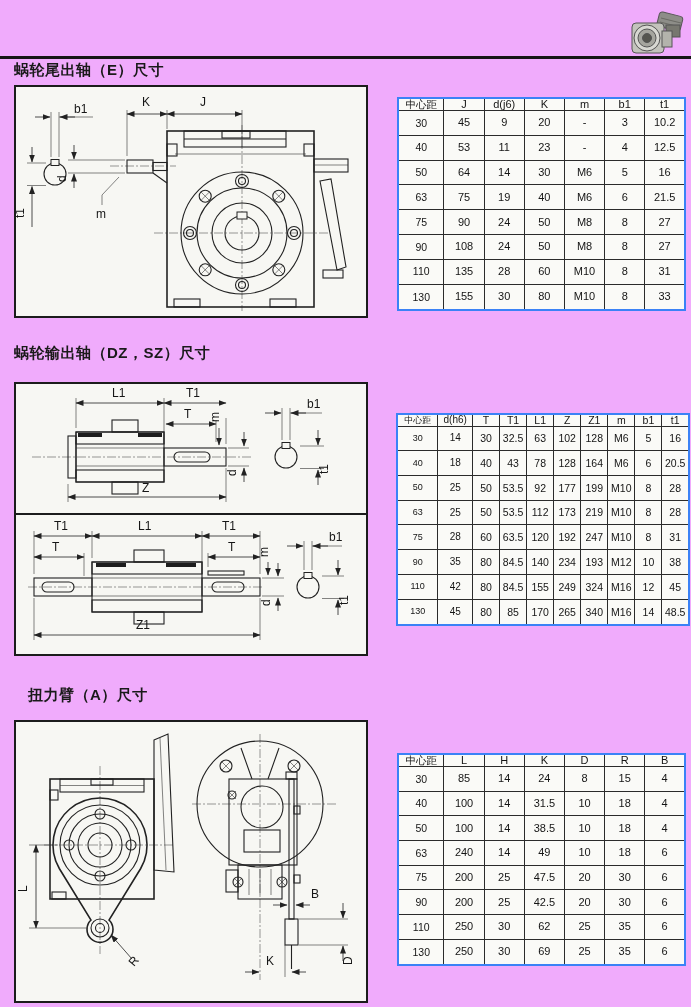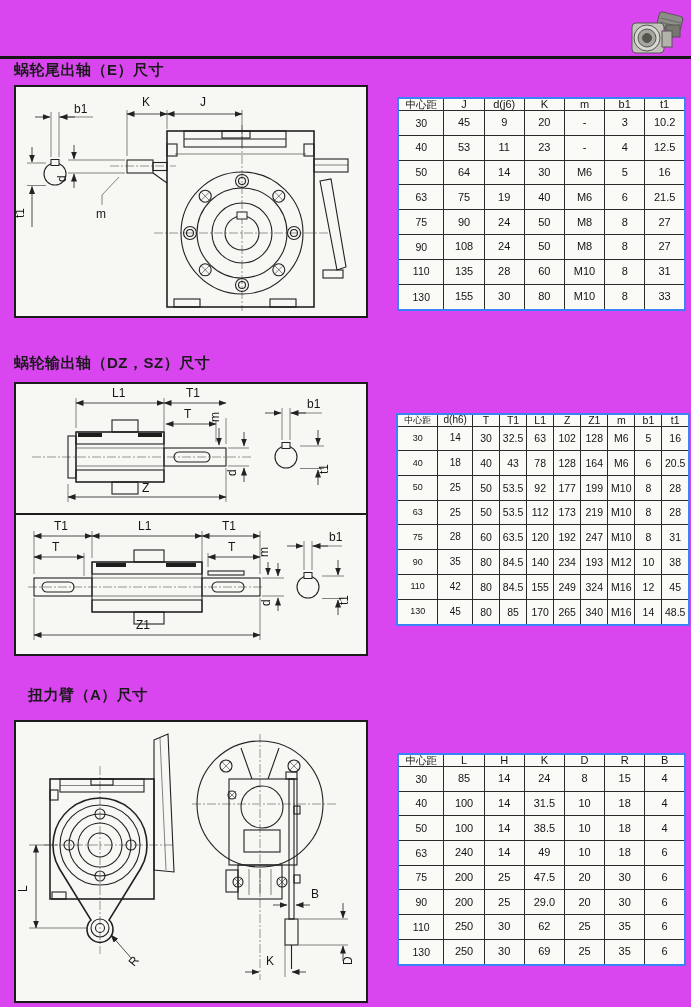--- a/index.html
+++ b/index.html
@@ -1,16 +1,16 @@
 <!DOCTYPE html>
 <html><head>
 <meta charset="utf-8">
 <style>
   html,body{margin:0;padding:0;background:#e9e9e6;}
-  .page{position:relative;width:691px;height:1007px;background:#d946ef;
+  .page{position:relative;width:691px;height:1007px;background:#f0abfc;
         font-family:"Liberation Sans",sans-serif;color:#1a1a1a;overflow:hidden;}
   .abs{position:absolute;}
   .rule{background:#161616;}
   .heading{font-size:15px;font-weight:bold;letter-spacing:.5px;white-space:nowrap;}
   .dbox{border:2px solid #1c1c1c;background:#f7f7f3;box-sizing:border-box;}
   .dbox svg{display:block;}
   .half-top{border-bottom:2px solid #1c1c1c;}
   .spec-table{border-collapse:collapse;table-layout:fixed;background:#faFAf7;
         border:2px solid #3b82f6;font-size:11px;color:#141414;}
   .spec-table th,.spec-table td{border:1px solid #2b2b2b;text-align:center;
@@ -217,21 +217,21 @@
           <td>155</td>
           <td>30</td>
           <td>80</td>
           <td>M10</td>
           <td>8</td>
           <td>33</td>
         </tr>
       </tbody>
     </table>
 
-  <div class="abs heading" style="left:14px;top:354px;">蜗轮输出轴（DZ，SZ）尺寸</div>
+  <div class="abs heading" style="left:14px;top:344px;">蜗轮输出轴（DZ，SZ）尺寸</div>
 
   <div class="abs dbox" style="left:14px;top:382px;width:354px;height:274px;padding:0;">
 
     <div class="half-top">
       <svg width="350" height="129" viewBox="0 0 350 129" preserveAspectRatio="none">
         <path class="cl" d="M16,73 H237"></path>
 
         <rect x="52" y="52" width="8" height="42" class="part"></rect>
         <rect x="60" y="48" width="88" height="50" class="part"></rect>
         <rect x="60" y="48" width="88" height="12" class="part" fill="url(#h1)"></rect>
@@ -577,21 +577,21 @@
           <td>25</td>
           <td>47.5</td>
           <td>20</td>
           <td>30</td>
           <td>6</td>
         </tr>
         <tr>
           <td>90</td>
           <td>200</td>
           <td>25</td>
-          <td>29.0</td>
+          <td>42.5</td>
           <td>20</td>
           <td>30</td>
           <td>6</td>
         </tr>
         <tr>
           <td>110</td>
           <td>250</td>
           <td>30</td>
           <td>62</td>
           <td>25</td>

